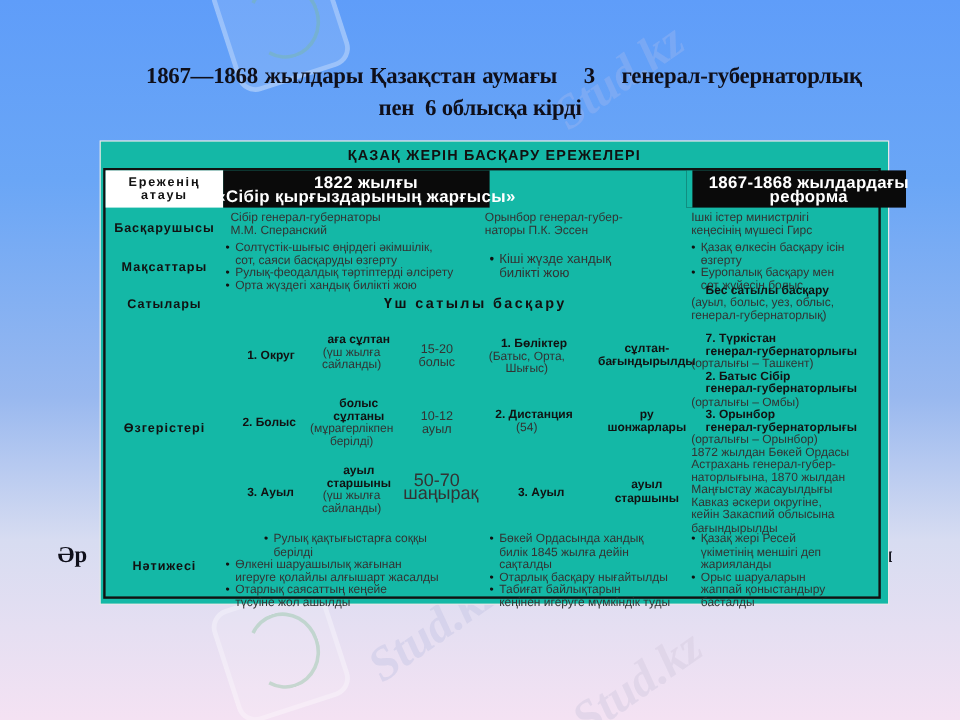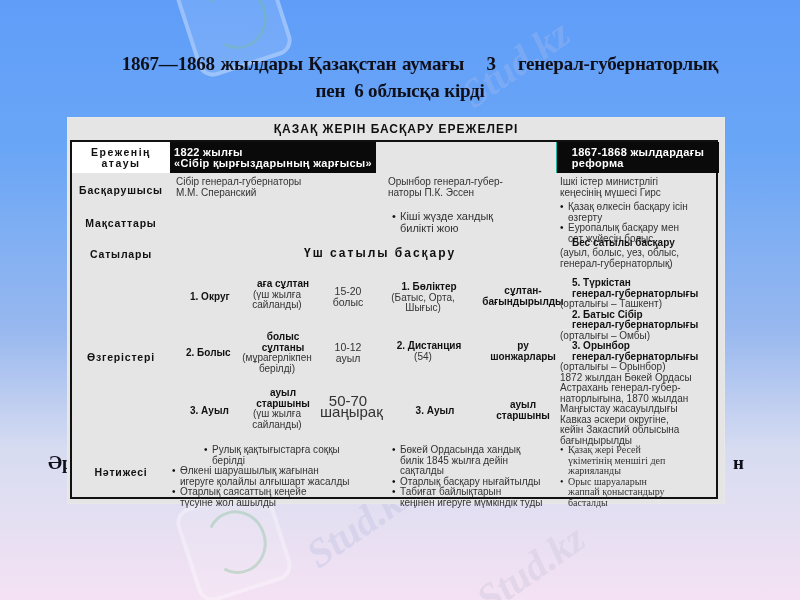--- a/index.html
+++ b/index.html
@@ -26,35 +26,35 @@
   .logo-mark {
     position: absolute; width: 90px; height: 90px; border-radius: 16px;
     transform: rotate(-18deg); border: 4px solid rgba(255,255,255,0.28);
     background: rgba(255,255,255,0.12);
   }
   .logo-mark::after {
     content: ""; position: absolute; left: 18px; top: 12px; width: 54px; height: 58px;
     border-radius: 50%; border: 3px solid rgba(120,190,140,0.35); border-left-color: transparent;
   }
   .table-img {
-    position: absolute; left: 68px; top: 118px; width: 656px; height: 385px;
-    background: #e5e5e5; box-shadow: 0 0 0 1px #e8e8e8;
+    position: absolute; left: 84px; top: 118px; width: 656px; height: 385px;
+    background: #14b8a6; box-shadow: 0 0 0 1px #e8e8e8;
   }
   .tbl-caption {
     position: absolute; left: 0; top: 4px; width: 656px; text-align: center;
     font-weight: bold; font-size: 12px; letter-spacing: 1px; color: #111;
   }
   .tbl-frame {
     position: absolute; left: 2px; top: 22px; width: 648px; height: 359px;
     border: 2px solid #111; box-sizing: border-box;
   }
   .hdr {
     position: absolute; top: 0; height: 31px; background: #0a0a0a; color: #fff;
-    font-weight: bold; font-size: 11px; line-height: 11px;
-    display: flex; align-items: center; justify-content: center; letter-spacing: 0.3px;
+    font-weight: bold; font-size: 14px; text-align: center; line-height: 11px;
+    display: flex; align-items: center; justify-content: center; letter-spacing: 0.3px; padding-left: 16px;
   }
   .hdr-first {
     position: absolute; top: 0; left: 0; width: 98px; height: 31px; background: #fff;
     color: #111; font-weight: bold; font-size: 10.5px; text-align: center; line-height: 11px;
     display: flex; align-items: center; justify-content: center; letter-spacing: 1.5px;
   }
   .cell { position: absolute; font-size: 10px; line-height: 10.5px; color: #333; }
   .rowlabel {
     position: absolute; left: 0; width: 98px; text-align: center; font-weight: bold;
     font-size: 10.5px; color: #111; letter-spacing: 0.8px;
@@ -84,32 +84,38 @@
 <div class="behind-text" style="left:733px; top:452px;">н</div>
 
 <div class="table-img">
   <div class="tbl-caption">ҚАЗАҚ ЖЕРІН БАСҚАРУ ЕРЕЖЕЛЕРІ</div>
   <div class="tbl-frame">
 
     <div class="hdr-first" style="white-space:pre;">Ереженің
 атауы</div>
     <div class="hdr" style="left:98px; width:206px; white-space:pre;">1822 жылғы
 «Сібір қырғыздарының жарғысы»</div>
-    <div class="hdr" style="left:484px; width:162px; white-space:pre; border-left:1px solid #14b8a6;">1867-1868 жылдардағы
+    <div class="hdr" style="left:484px; width:162px; white-space:pre; border-left:5px solid #14b8a6;">1867-1868 жылдардағы
 реформа</div>
 
     <div class="rowlabel" style="top:42px;">Басқарушысы</div>
     <div class="cell" style="left:104px; top:35px; white-space:pre;">Сібір генерал-губернаторы
 М.М. Сперанский</div>
     <div class="cell" style="left:316px; top:35px; white-space:pre;">Орынбор генерал-губер-
 наторы П.К. Эссен</div>
     <div class="cell" style="left:488px; top:35px; white-space:pre;">Ішкі істер министрлігі
 кеңесінің мүшесі Гирс</div>
 
     <div class="rowlabel" style="top:75px;">Мақсаттары</div>
+    <ul class="cell bul" style="left:100px; top:60px;">
+      <li style="white-space:pre;">Солтүстік-шығыс өңірдегі әкімшілік,
+сот, саяси басқаруды өзгерту</li>
+      <li>Рулық-феодалдық тәртіптерді әлсірету</li>
+      <li>Орта жүздегі хандық билікті жою</li>
+    </ul>
     <ul class="cell bul" style="left:320px; top:68px; font-size:11px; line-height:12px;">
       <li style="white-space:pre;">Кіші жүзде хандық
 билікті жою</li>
     </ul>
     <ul class="cell bul" style="left:488px; top:60px;">
       <li style="white-space:pre;">Қазақ өлкесін басқару ісін
 өзгерту</li>
       <li style="white-space:pre;">Еуропалық басқару мен
 сот жүйесін болыс</li>
     </ul>
@@ -164,21 +170,21 @@
       <div>(54)</div>
     </div>
     <div class="cell b c" style="left:398px; top:199px; width:82px; white-space:pre;">ру
 шонжарлары</div>
 
     <div class="cell b c" style="left:310px; top:264px; width:82px;">3. Ауыл</div>
     <div class="cell b c" style="left:398px; top:258px; width:82px; white-space:pre;">ауыл
 старшыны</div>
 
     <div class="cell" style="left:488px; top:136px; width:158px;">
-      <div class="b" style="white-space:pre;">5. Түркістан
+      <div class="b" style="white-space:pre;">7. Түркістан
 генерал-губернаторлығы</div>
       <div>(орталығы – Ташкент)</div>
       <div class="b" style="white-space:pre;">2. Батыс Сібір
 генерал-губернаторлығы</div>
       <div>(орталығы – Омбы)</div>
       <div class="b" style="white-space:pre;">3. Орынбор
 генерал-губернаторлығы</div>
       <div style="white-space:pre;">(орталығы – Орынбор)
 1872 жылдан Бөкей Ордасы
 Астрахань генерал-губер-
@@ -199,21 +205,21 @@
 түсуіне жол ашылды</li>
     </ul>
     <ul class="cell bul" style="left:320px; top:303px;">
       <li style="white-space:pre;">Бөкей Ордасында хандық
 билік 1845 жылға дейін
 сақталды</li>
       <li>Отарлық басқару нығайтылды</li>
       <li style="white-space:pre;">Табиғат байлықтарын
 кеңінен игеруге мүмкіндік туды</li>
     </ul>
-    <ul class="cell bul" style="left:488px; top:303px;font-family:Liberation Serif, serif;">
+    <ul class="cell bul" style="left:488px; top:303px;">
       <li style="white-space:pre;">Қазақ жері Ресей
 үкіметінің меншігі деп
 жарияланды</li>
       <li style="white-space:pre;">Орыс шаруаларын
 жаппай қоныстандыру
 басталды</li>
     </ul>
   </div>
 </div>
 

